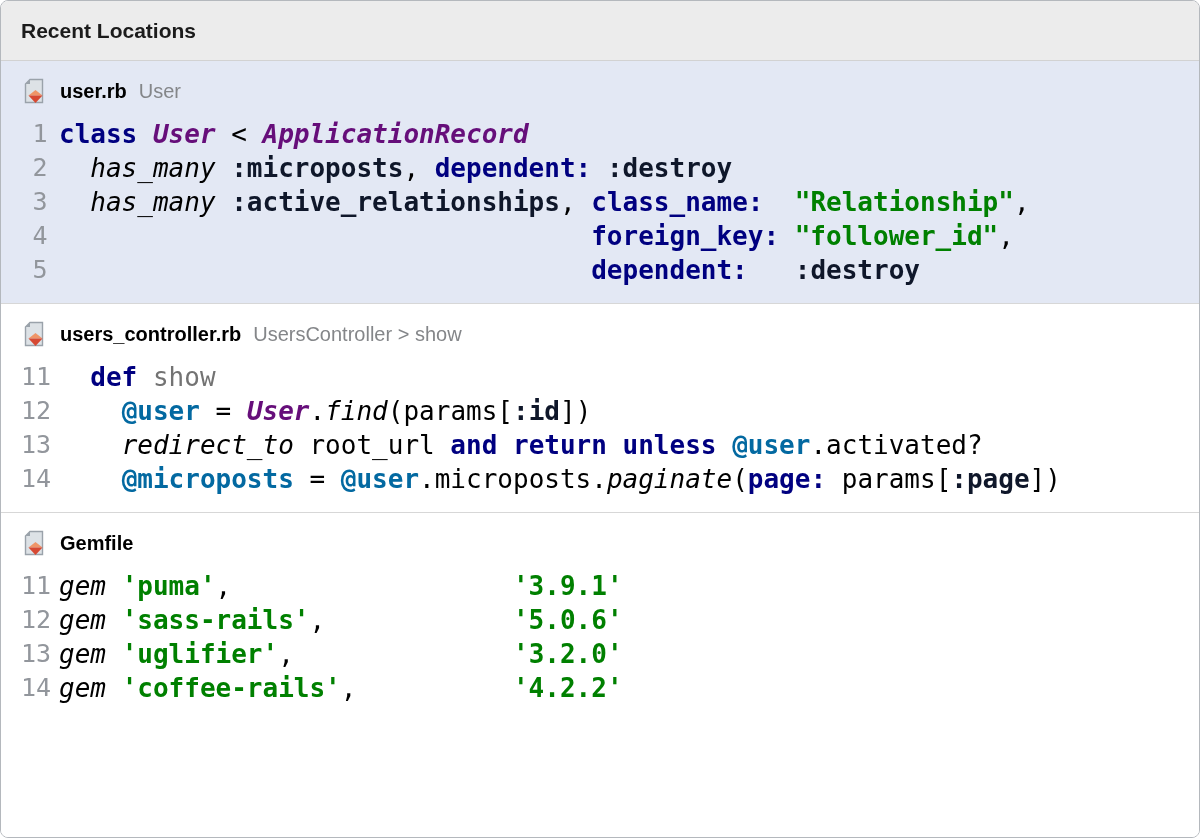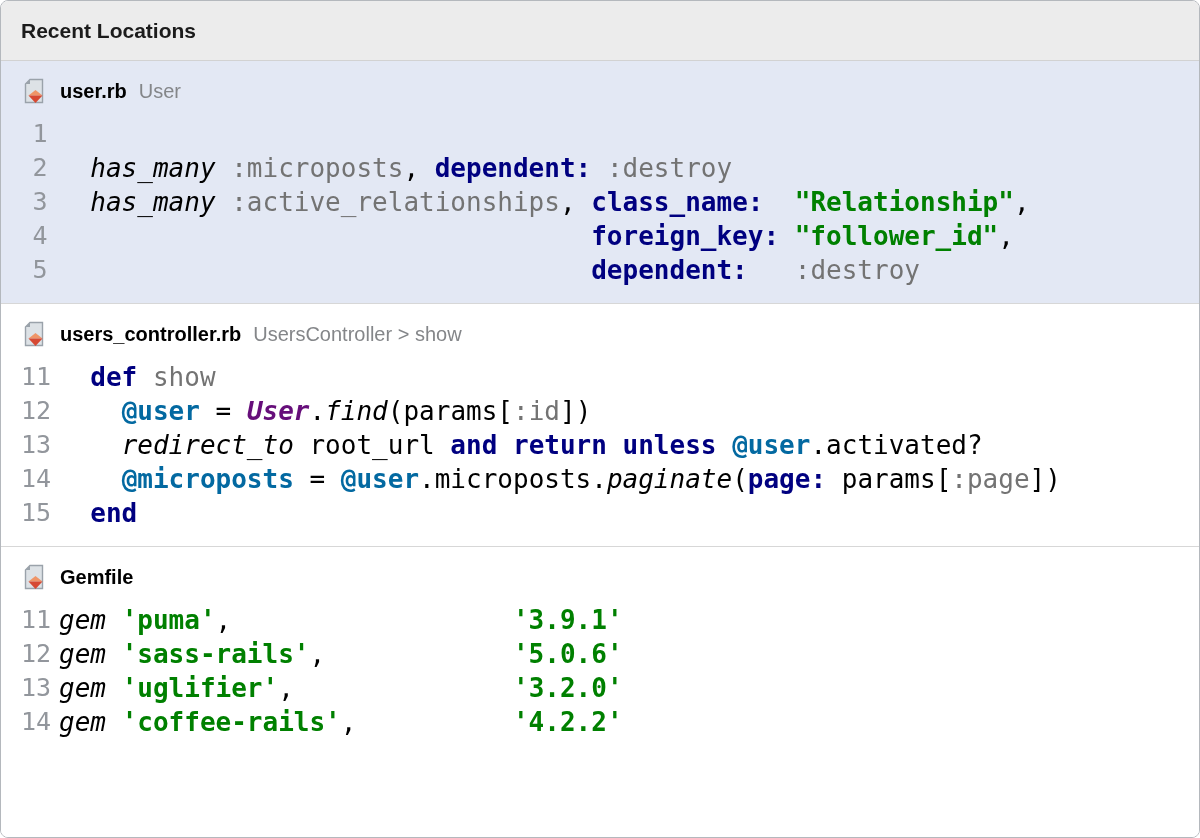--- a/index.html
+++ b/index.html
@@ -36,21 +36,21 @@
   .file-context{font-size:20px;color:#848689;margin-left:12px;}
   
   .code{padding:8px 0 16px 0;font-family:"DejaVu Sans Mono","Liberation Mono",monospace;font-size:26px;}
   .line{display:flex;height:34px;line-height:34px;white-space:pre;}
   .lnum{flex:0 0 38px;padding-left:20px;color:#92969c;font-size:25px;}
   .ltext{white-space:pre;color:#000;}
   
   .t-p{color:#000000;}
   .t-kw{color:#000080;font-weight:bold;}
   .t-key{color:#000080;font-weight:bold;}
-  .t-sym{color:#737373;font-weight:normal;}
+  .t-sym{color:#0f172a;font-weight:bold;}
   .t-str{color:#008000;font-weight:bold;}
   .t-const{color:#660e7a;font-weight:bold;font-style:italic;}
   .t-ivar{color:#0369a1;font-weight:bold;}
   .t-call{color:#000000;font-style:italic;}
   .t-defn{color:#737373;}
 </style>
 </head>
 <body>
 
 <div class="popup">
@@ -65,21 +65,21 @@
               <path d="M9 1.5 H21.5 V24.5 H4.5 V6 Z" fill="#dde2e6" stroke="#9aa2aa" stroke-width="1.4"></path>
               <path d="M9 1.5 V6 H4.5 Z" fill="#9aa2aa"></path>
               <polygon points="7.5,17.5 14.5,12 21.5,17.5" fill="#ef9568"></polygon>
               <polygon points="7.5,17.5 21.5,17.5 14.5,25" fill="#d64933"></polygon>
             </svg>
           </span>
           <span class="file-name">user.rb</span>
           <span class="file-context">User</span>
         </div>
         <div class="code">
-          <div class="line"><span class="lnum">1</span></div>
+          <div class="line"><span class="lnum">1</span><span class="ltext"><span class="t-kw">class</span><span class="t-p"> </span><span class="t-const">User</span><span class="t-p"> &lt; </span><span class="t-const">ApplicationRecord</span></span></div>
           <div class="line"><span class="lnum">2</span><span class="ltext"><span class="t-p">  </span><span class="t-call">has_many</span><span class="t-p"> </span><span class="t-sym">:microposts</span><span class="t-p">, </span><span class="t-key">dependent:</span><span class="t-p"> </span><span class="t-sym">:destroy</span></span></div>
           <div class="line"><span class="lnum">3</span><span class="ltext"><span class="t-p">  </span><span class="t-call">has_many</span><span class="t-p"> </span><span class="t-sym">:active_relationships</span><span class="t-p">, </span><span class="t-key">class_name:</span><span class="t-p">  </span><span class="t-str">"Relationship"</span><span class="t-p">,</span></span></div>
           <div class="line"><span class="lnum">4</span><span class="ltext"><span class="t-p">                                  </span><span class="t-key">foreign_key:</span><span class="t-p"> </span><span class="t-str">"follower_id"</span><span class="t-p">,</span></span></div>
           <div class="line"><span class="lnum">5</span><span class="ltext"><span class="t-p">                                  </span><span class="t-key">dependent:</span><span class="t-p">   </span><span class="t-sym">:destroy</span></span></div>
         </div>
       </div>
       <div class="section">
         <div class="file-head">
           <span class="file-icon">
             <svg width="26" height="26" viewBox="0 0 26 26">
@@ -90,21 +90,20 @@
             </svg>
           </span>
           <span class="file-name">users_controller.rb</span>
           <span class="file-context">UsersController &gt; show</span>
         </div>
         <div class="code">
           <div class="line"><span class="lnum">11</span><span class="ltext"><span class="t-p">  </span><span class="t-kw">def</span><span class="t-p"> </span><span class="t-defn">show</span></span></div>
           <div class="line"><span class="lnum">12</span><span class="ltext"><span class="t-p">    </span><span class="t-ivar">@user</span><span class="t-p"> = </span><span class="t-const">User</span><span class="t-p">.</span><span class="t-call">find</span><span class="t-p">(params[</span><span class="t-sym">:id</span><span class="t-p">])</span></span></div>
           <div class="line"><span class="lnum">13</span><span class="ltext"><span class="t-p">    </span><span class="t-call">redirect_to</span><span class="t-p"> root_url </span><span class="t-kw">and</span><span class="t-p"> </span><span class="t-kw">return</span><span class="t-p"> </span><span class="t-kw">unless</span><span class="t-p"> </span><span class="t-ivar">@user</span><span class="t-p">.activated?</span></span></div>
           <div class="line"><span class="lnum">14</span><span class="ltext"><span class="t-p">    </span><span class="t-ivar">@microposts</span><span class="t-p"> = </span><span class="t-ivar">@user</span><span class="t-p">.microposts.</span><span class="t-call">paginate</span><span class="t-p">(</span><span class="t-key">page:</span><span class="t-p"> params[</span><span class="t-sym">:page</span><span class="t-p">])</span></span></div>
-          <div class="line"><span class="lnum">15</span><span class="ltext"><span class="t-p">  </span><span class="t-kw">end</span></span></div>
         </div>
       </div>
       <div class="section">
         <div class="file-head">
           <span class="file-icon">
             <svg width="26" height="26" viewBox="0 0 26 26">
               <path d="M9 1.5 H21.5 V24.5 H4.5 V6 Z" fill="#dde2e6" stroke="#9aa2aa" stroke-width="1.4"></path>
               <path d="M9 1.5 V6 H4.5 Z" fill="#9aa2aa"></path>
               <polygon points="7.5,17.5 14.5,12 21.5,17.5" fill="#ef9568"></polygon>
               <polygon points="7.5,17.5 21.5,17.5 14.5,25" fill="#d64933"></polygon>

